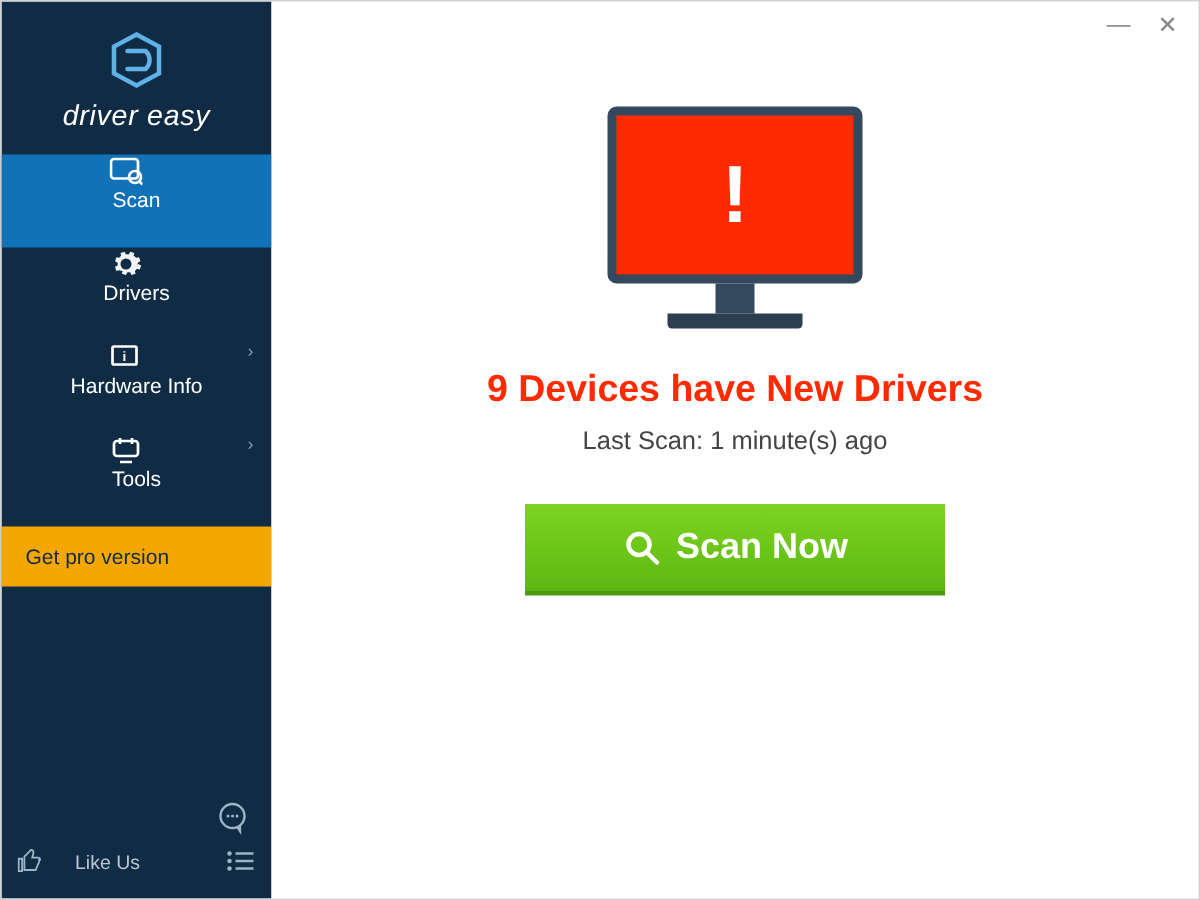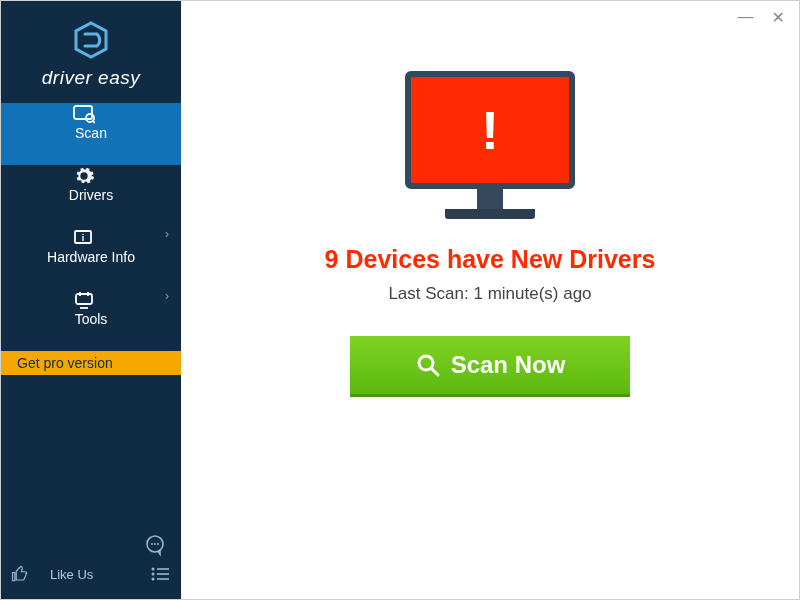--- a/index.html
+++ b/index.html
@@ -9,21 +9,21 @@
   .sidebar { width: 180px; height: 100%; background: #0f2c44; color: #fff; display: flex; flex-direction: column; position: relative; }
   .logo-area { text-align: center; padding: 18px 0 14px; }
   .logo-mark { width: 42px; height: 42px; margin: 0 auto 6px; position: relative; }
   .logo-text { font-size: 19px; color: #fff; font-style: italic; font-weight: 400; letter-spacing: 0.5px;}
   .logo-version { font-size: 10px; color: #2b8fd1; font-style: italic; margin-top: 2px; letter-spacing: 0.5px;}
   .nav { display: flex; flex-direction: column; }
   .nav-item { display: flex; align-items: center; height: 62px; padding: 0 14px 0 14px; font-size: 14px; color: #fff; cursor: pointer; position: relative; flex-direction: column; }
   .nav-item.active { background: #1272b8; }
   .nav-item .nav-icon { width: 22px; height: 22px; margin-right: 14px; display:flex; align-items:center; justify-content:center;}
   .nav-item .chevron { position: absolute; right: 12px; color: #7fa0b7; font-size: 12px; }
-  .pro-btn { background: #f5a700; color: #0f2c44; font-size: 14px; height: 24px; display: flex; align-items: center; padding-left: 16px; cursor: pointer; font-weight: 500;}
+  .pro-btn { background: #f5a700; color: #0f2c44; font-size: 14px; height: 40px; display: flex; align-items: center; padding-left: 16px; cursor: pointer; font-weight: 500;}
   .sidebar-footer { margin-top: auto; padding: 10px 10px 14px; }
   .footer-row { display: flex; align-items: center; justify-content: space-between; }
   .footer-chat { display:flex; justify-content:flex-end; padding: 6px 4px;}
   .like-us { display: flex; align-items: center; gap: 21px; color: #b8c7d3; font-size: 13px; cursor:pointer;}
   .main { position: absolute; left: 180px; top: 0; right: 0; bottom: 0; background: #fff; display: flex; flex-direction: column; align-items: center; }
   .monitor { margin-top: 70px; width: 180px; }
   .screen { width: 170px; height: 118px; background: #ff2a00; margin: 0 auto; border-radius: 6px; border: 6px solid #34495e; display:flex; align-items:center; justify-content:center;}
   .stand-neck { width: 26px; height: 20px; background:#34495e; margin: 0 auto;}
   .stand-base { width: 90px; height: 10px; background:#2c3e50; margin: 0 auto; border-radius: 0 0 3px 3px;}
   .exclaim { color:#fff; font-size: 54px; font-weight: bold; font-family: "Arial Narrow", Arial; }

